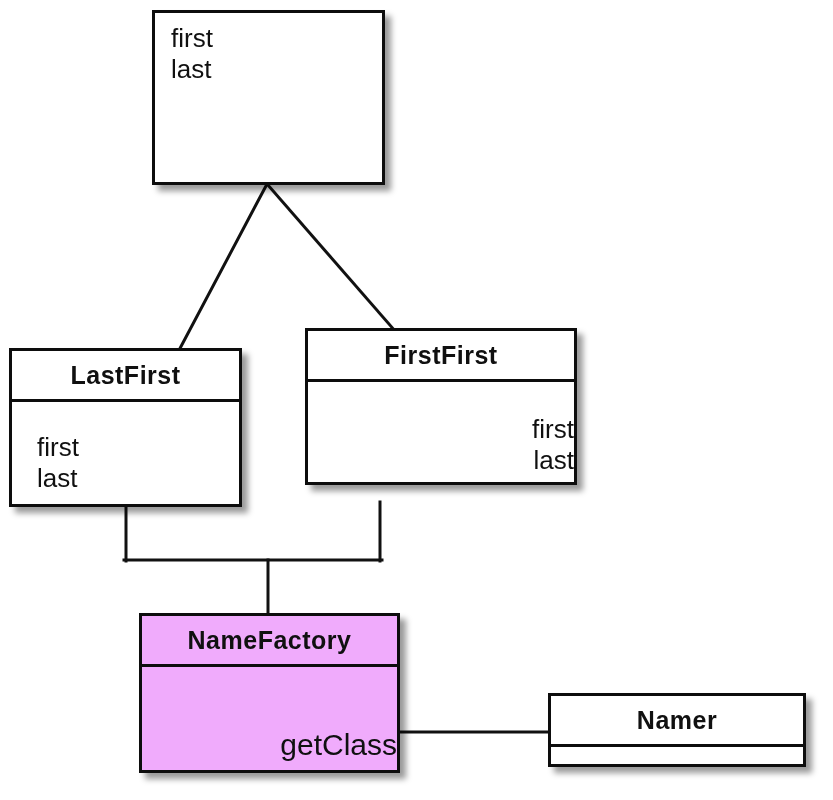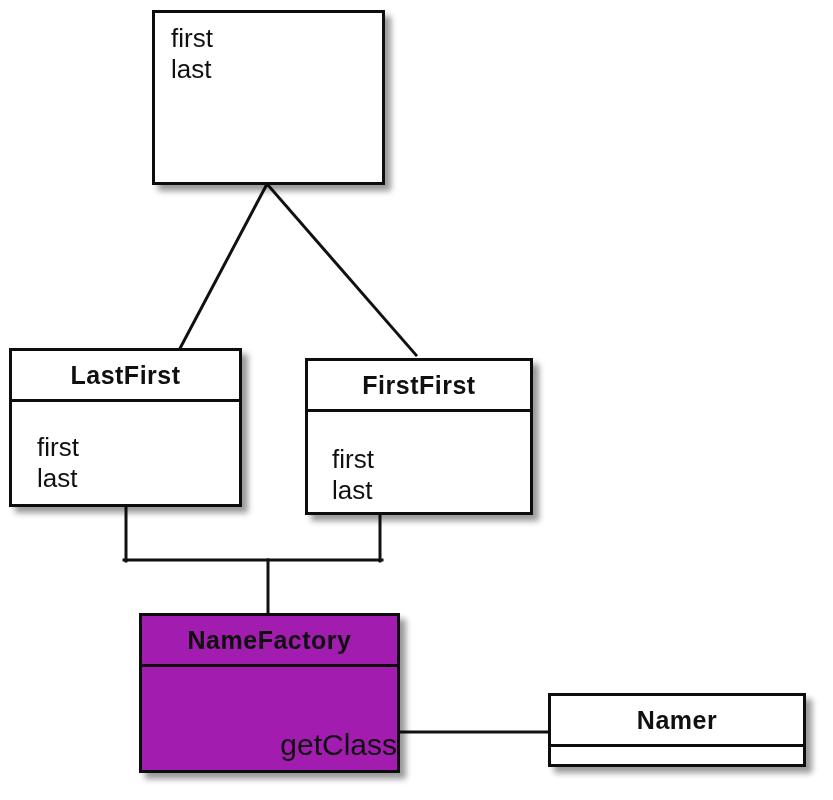--- a/index.html
+++ b/index.html
@@ -58,26 +58,26 @@
   #box-namer   { left: 152px; top: 10px;  width: 233px; height: 175px; }
   #box-namer .uml-header { height: 50px; }
   #box-namer .uml-body   { padding: 10px 0 0 16px; }
 
   
   #box-lastfirst { left: 9px; top: 348px; width: 233px; height: 159px; }
   #box-lastfirst .uml-header { height: 48px; text-align: center; }
   #box-lastfirst .uml-body   { padding: 30px 0 0 25px; }
 
   
-  #box-firstfirst { left: 305px; top: 358px; width: 228px; height: 157px; }
+  #box-firstfirst { left: 305px; top: 328px; width: 272px; height: 157px; text-align: right; }
   #box-firstfirst .uml-header { height: 48px; }
   #box-firstfirst .uml-body   { padding: 32px 0 0 24px; }
 
   
-  #box-namefactory { left: 139px; top: 613px; width: 261px; height: 160px; background: #a21caf; }
+  #box-namefactory { left: 139px; top: 613px; width: 261px; height: 160px; background: #f0abfc; }
   #box-namefactory .uml-header { height: 48px; }
   #box-namefactory .uml-body {
     display: flex;
     align-items: flex-end;
     justify-content: flex-end;
     font-size: 30px;
     padding-bottom: 8px;
   }
 
   

